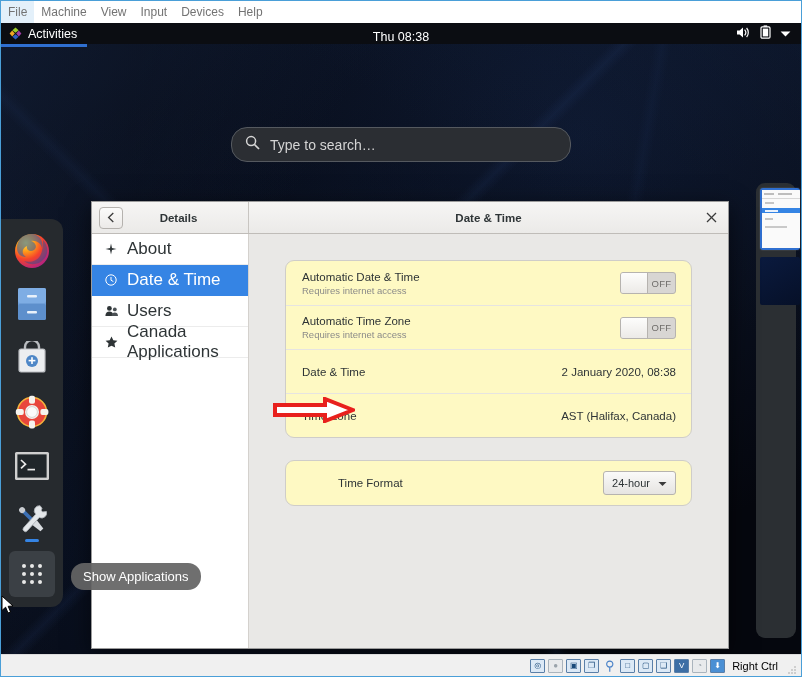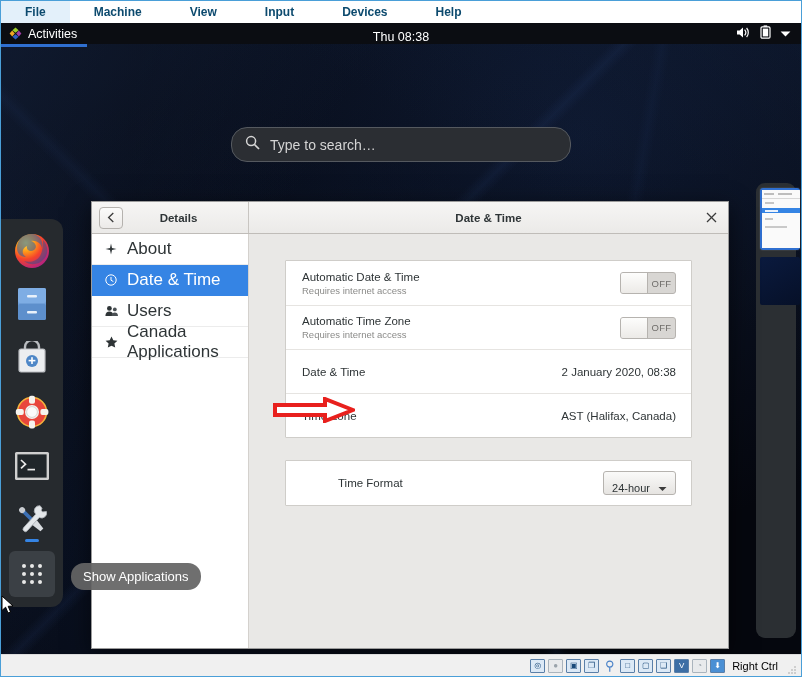--- a/index.html
+++ b/index.html
@@ -47,22 +47,22 @@
   }
   .winbtn svg { display: block; }
 
   #vbox-menubar {
     height: 22px; flex: 0 0 22px;
     display: flex; align-items: stretch;
     background: #ffffff; font-size: 12px;
     border-bottom: none;
   }
   .menu-item {
-    padding: 0 24px; display: flex; align-items: center;
-    color: #0c4a6e; cursor: default; font-weight: bold;
+    padding: 0 7px; display: flex; align-items: center;
+    color: #737373; cursor: default;
   }
   .menu-item.active { background: #e3f0fa; }
 
   #vm-screen {
     flex: 1 1 auto; position: relative; overflow: hidden;
     background: #060910;
   }
 
   #vbox-statusbar {
     height: 22px; flex: 0 0 22px;
@@ -243,21 +243,21 @@
     padding-left:12px; font-size:17px; color:#2e3436;
     border-bottom:1px solid #ececec; cursor:default;
   }
   .sb-row.selected { background:#3584e4; color:#ffffff; border-bottom-color:#3584e4;}
   .sb-row .sb-row-icon { width:14px; display:flex; justify-content:center; flex:0 0 14px;}
 
   #settings-content {
     flex:1; background:#e9e8e6; padding:26px 36px 0 36px; overflow:hidden;
   }
   .card {
-    background:#ffffff; border:1px solid #cfcdc9; border-radius:1px;
+    background:#fef9c3; border:1px solid #cfcdc9; border-radius:9px;
   }
   .card + .card { margin-top:22px;padding-left:36px; }
   .row {
     display:flex; align-items:center; min-height:44px;
     padding:7px 15px 7px 16px;
   }
   .row + .row { border-top:1px solid #e6e4e1; }
   .row-labels { display:flex; flex-direction:column; gap:2px; }
   .row-title { font-size:11.5px; color:#2e3436; }
   .row-sub { font-size:9.5px; color:#8b8b89; }
@@ -274,21 +274,21 @@
     border-right:1px solid #b6b3af;
   }
   .toggle-label {
     flex:1; display:flex;align-items:center;justify-content:center;
     font-size:9.5px; color:#6f6d6a; letter-spacing:.3px;
   }
   .combo {
     margin-left:auto; height:24px; min-width:68px;
     border:1px solid #b6b3af; border-radius:3px;
     background:linear-gradient(180deg,#fafaf9,#e6e4e1);
-    display:flex; align-items:flex-end; gap:8px;
+    display:flex; align-items:center; gap:8px;
     padding:0 8px; font-size:11px; color:#2e3436; cursor:default;
   }
 
   
   #annotation-arrow {
     position:absolute; left:272px; top:374px; width:82px; height:26px;
     z-index:60; pointer-events:none;
   }
 
   

